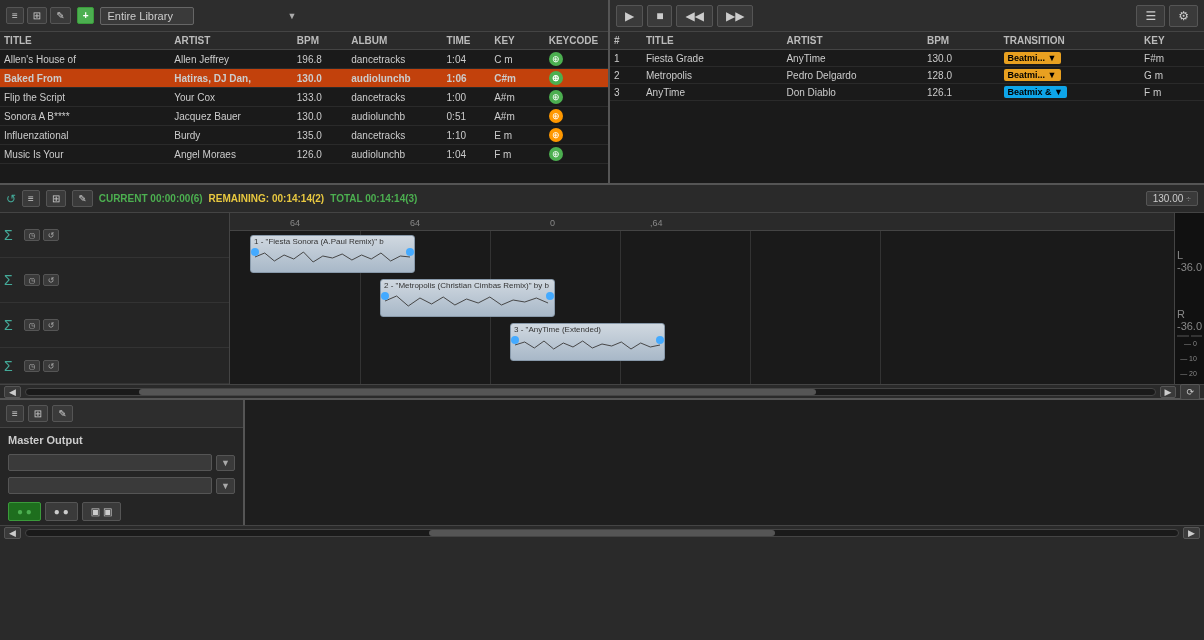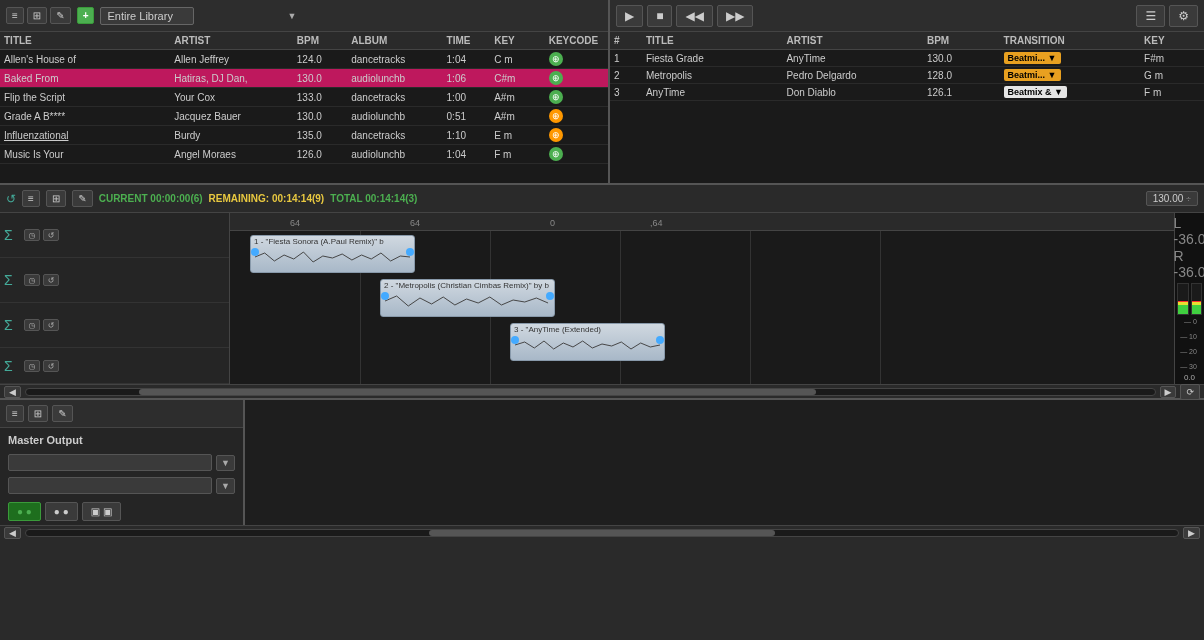--- a/index.html
+++ b/index.html
@@ -129,21 +129,22 @@
       border-bottom: 1px solid #444;
       position: sticky;
       top: 0;
     }
 
     .library-table tbody tr {
       border-bottom: 1px solid #2a2a2a;
     }
 
     .library-table tbody tr.selected {
-      background: #be185d;
+      background: #c2410c;
+      font-weight: bold;
     }
 
     .library-table tbody td {
       padding: 2px 4px;
       font-size: 10px;
       color: #ccc;
       white-space: nowrap;
       overflow: hidden;
       text-overflow: ellipsis;
       max-width: 120px;
@@ -235,21 +236,21 @@
       color: #000;
       border: none;
       padding: 1px 4px;
       font-size: 9px;
       font-weight: bold;
       border-radius: 2px;
       cursor: pointer;
     }
 
     .beatmix-btn.green {
-      background: #e5e5e5;
+      background: #0ea5e9;
     }
 
     
     .timeline-section {
       height: 215px;
       background: #1e1e1e;
       border-bottom: 2px solid #555;
       display: flex;
       flex-direction: column;
     }
@@ -413,22 +414,23 @@
       background: #111;
       border-left: 1px solid #444;
       display: flex;
       flex-direction: column;
       align-items: center;
       padding: 2px;
       gap: 1px;
     }
 
     .vu-label {
-      font-size: 14px;
+      font-size: 11px;
       color: #888;
+      margin-top: 34px;
     }
 
     
     .timeline-scrollbar {
       height: 14px;
       background: #2a2a2a;
       border-top: 1px solid #444;
       display: flex;
       align-items: center;
       padding: 0 4px;
@@ -576,21 +578,21 @@
               <th style="width: 14%;">ALBUM</th>
               <th style="width: 7%;">TIME</th>
               <th style="width: 8%;">KEY</th>
               <th style="width: 8%;">KEYCODE</th>
             </tr>
         </thead>
         <tbody id="library-tbody">
         <tr>
       <td style="max-width:100px;">Allen's House of</td>
       <td>Allen Jeffrey</td>
-      <td>124.0</td>
+      <td>196.8</td>
       <td>dancetracks</td>
       <td>1:04</td>
       <td>C m</td>
       <td><span class="keycode-icon green">⊕</span></td>
     </tr>
             <tr class="selected">
       <td style="max-width:100px;">Baked From</td>
       <td>Hatiras, DJ Dan,</td>
       <td>130.0</td>
       <td>audiolunchb</td>
@@ -601,30 +603,30 @@
             <tr>
       <td style="max-width:100px;">Flip the Script</td>
       <td>Your Cox</td>
       <td>133.0</td>
       <td>dancetracks</td>
       <td>1:00</td>
       <td>A#m</td>
       <td><span class="keycode-icon green">⊕</span></td>
     </tr>
             <tr>
-      <td style="max-width:100px;">Grade A B****</td>
+      <td style="max-width:100px;">Sonora A B****</td>
       <td>Jacquez Bauer</td>
       <td>130.0</td>
       <td>audiolunchb</td>
       <td>0:51</td>
       <td>A#m</td>
       <td><span class="keycode-icon orange">⊕</span></td>
     </tr>
             <tr>
-      <td style="max-width:100px;text-decoration:underline;">Influenzational</td>
+      <td style="max-width:100px;">Influenzational</td>
       <td>Burdy</td>
       <td>135.0</td>
       <td>dancetracks</td>
       <td>1:10</td>
       <td>E m</td>
       <td><span class="keycode-icon orange">⊕</span></td>
     </tr>
             <tr>
       <td style="max-width:100px;">Music Is Your</td>
       <td>Angel Moraes</td>
@@ -692,21 +694,21 @@
 
 </div>
 
 <div class="timeline-section">
   <div class="timeline-toolbar">
     <span class="timeline-icon">↺</span>
     <button class="toolbar-btn">≡</button>
     <button class="toolbar-btn">⊞</button>
     <button class="toolbar-btn">✎</button>
     <span class="time-display">CURRENT 00:00:00(6)</span>
-    <span class="time-display yellow">REMAINING: 00:14:14(9)</span>
+    <span class="time-display yellow">REMAINING: 00:14:14(2)</span>
     <span class="time-display">TOTAL 00:14:14(3)</span>
     <div class="bpm-display">
       <span>130.00</span>
       <span style="color:#888; font-size:9px;"> ÷</span>
     </div>
   </div>
 
   <div class="timeline-body">
 
     <div class="timeline-tracks-left">

